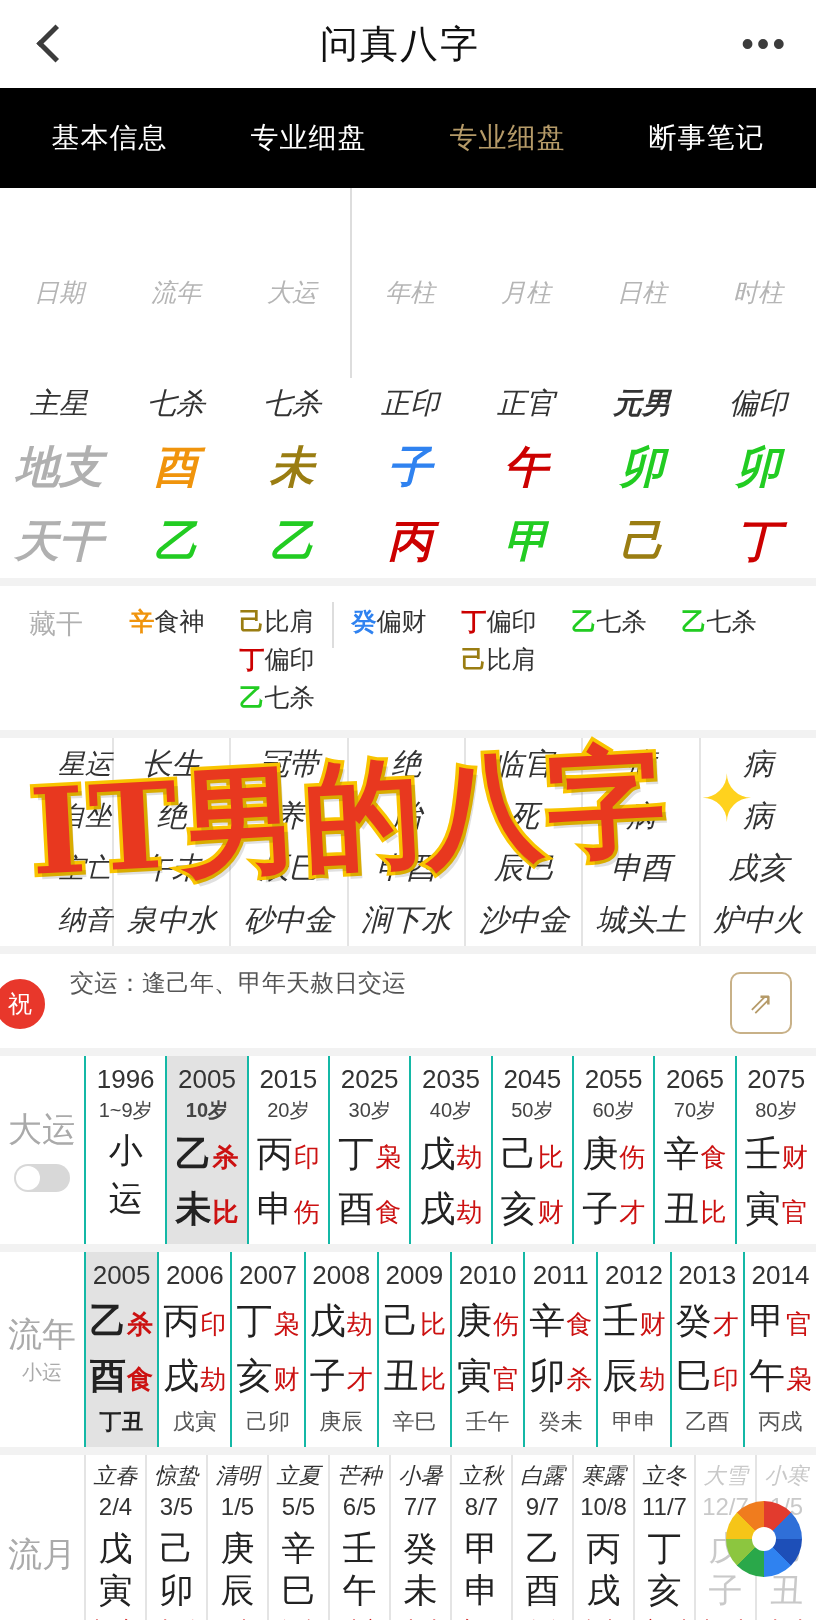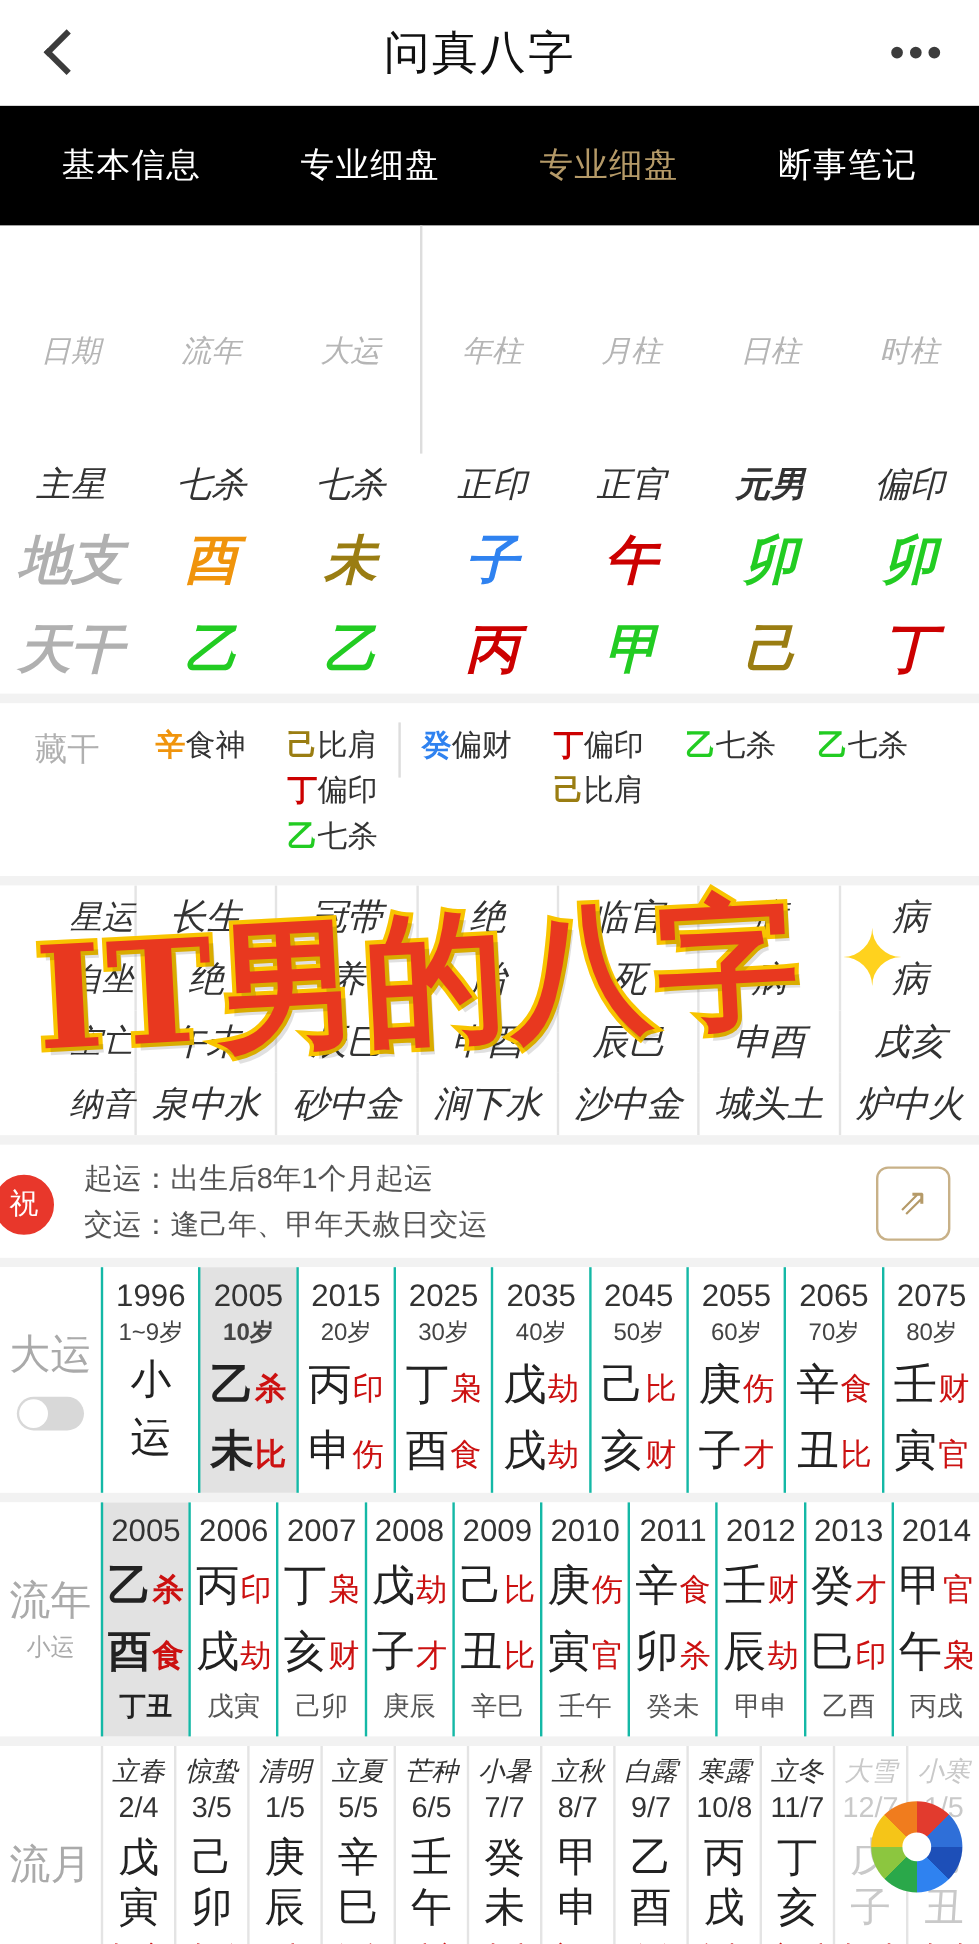--- a/index.html
+++ b/index.html
@@ -309,21 +309,20 @@
           <td>炉中火</td>
     </tr>
   </tbody>
     </table>
 </div>
 
 <div class="sep"></div>
 
 <div class="infostrip">
   <div class="badge-zhu">祝</div>
-  <div>起运：出生后8年1个月起运</div>
   <div>交运：逢己年、甲年天赦日交运</div>
   <div class="share-btn">⇗</div>
 </div>
 
 <div class="sep"></div>
 
 <div class="grid-block">
   <div class="grid-label">
     <div class="big">大运</div>
     <div class="toggle"></div>

